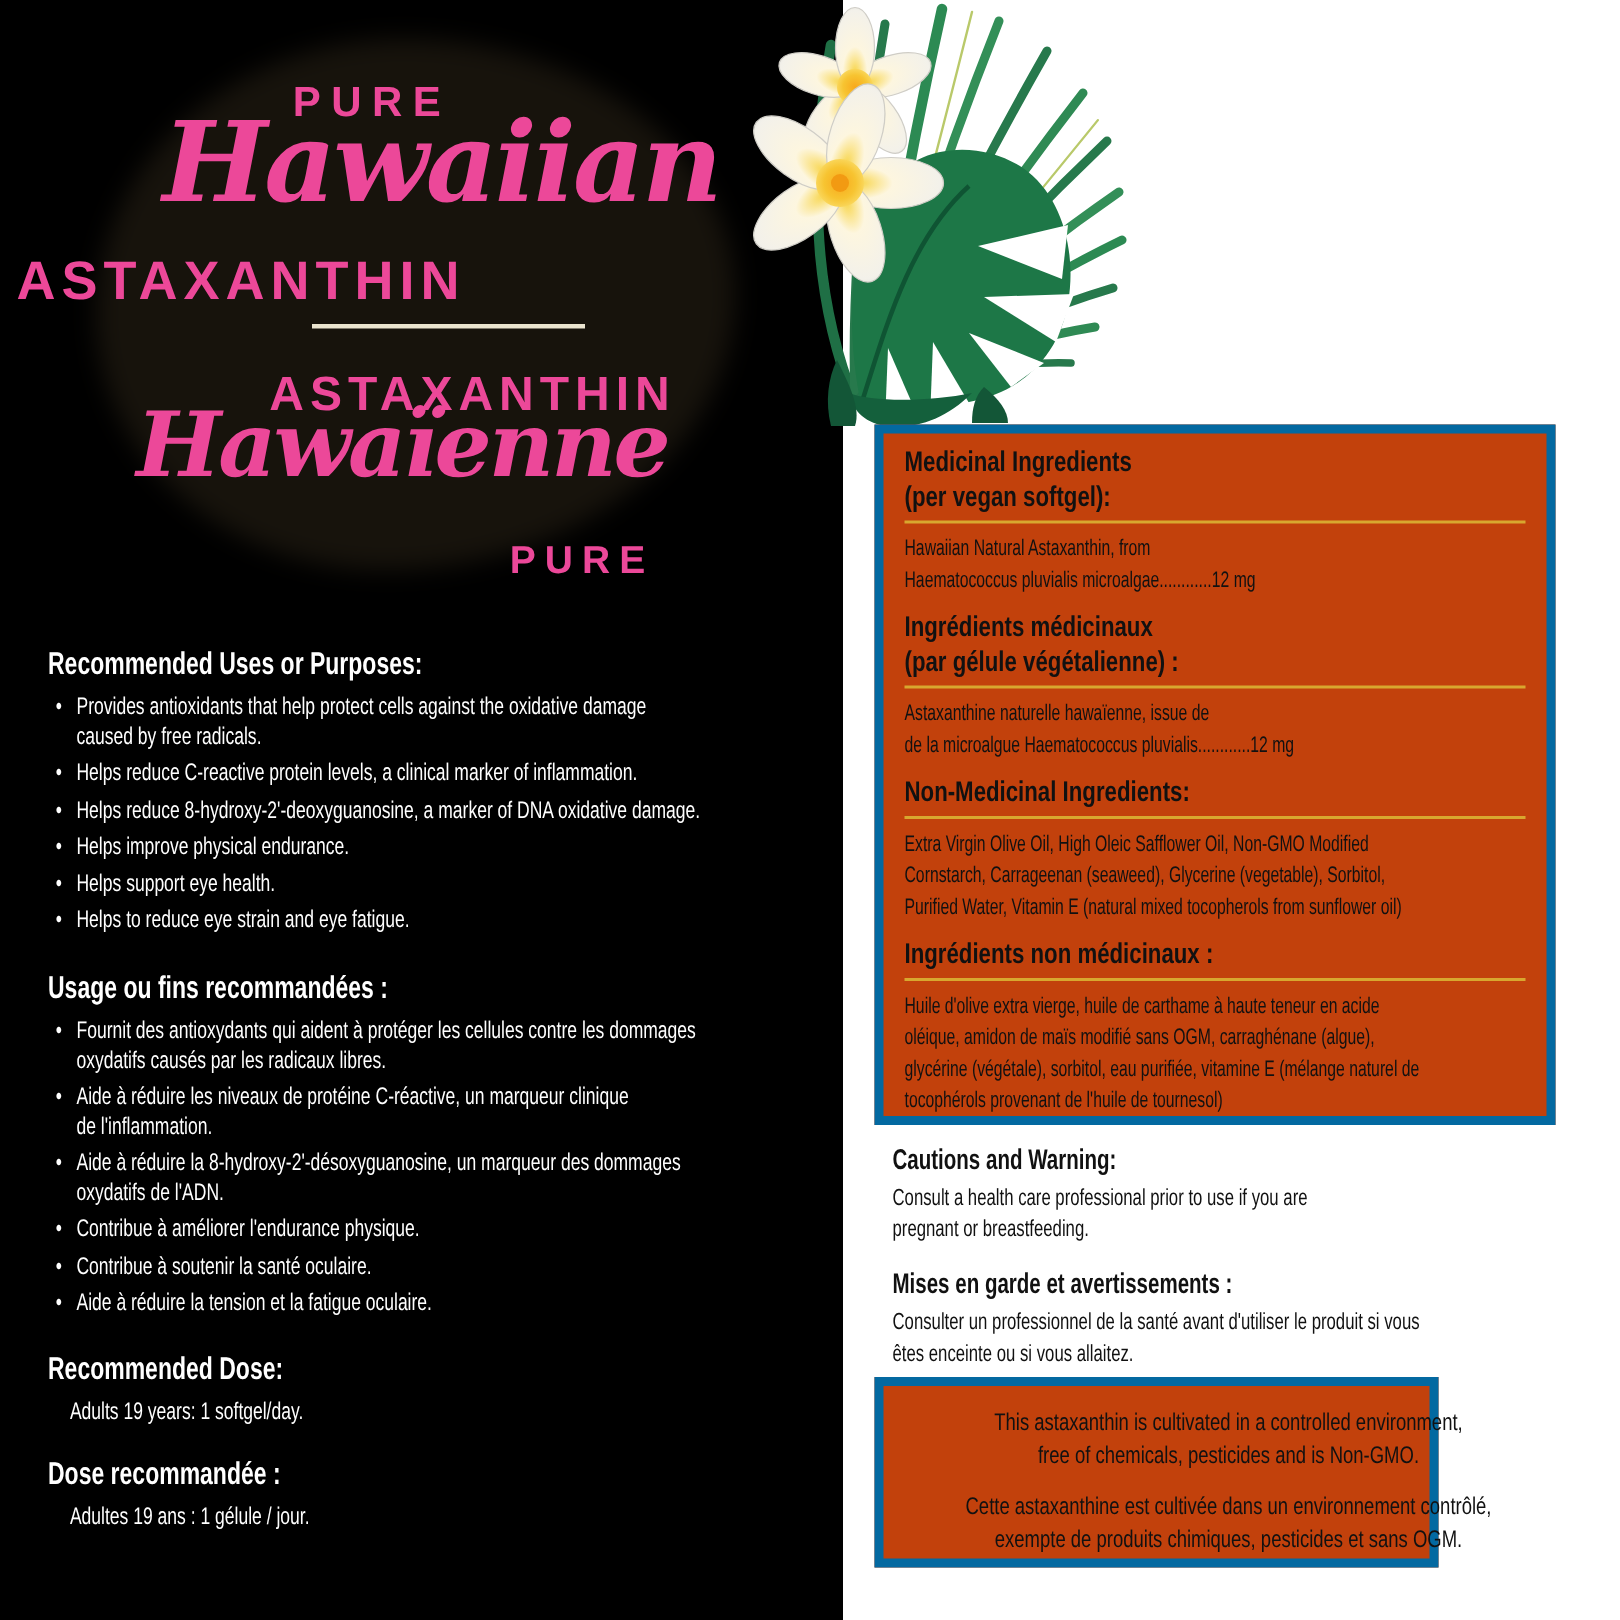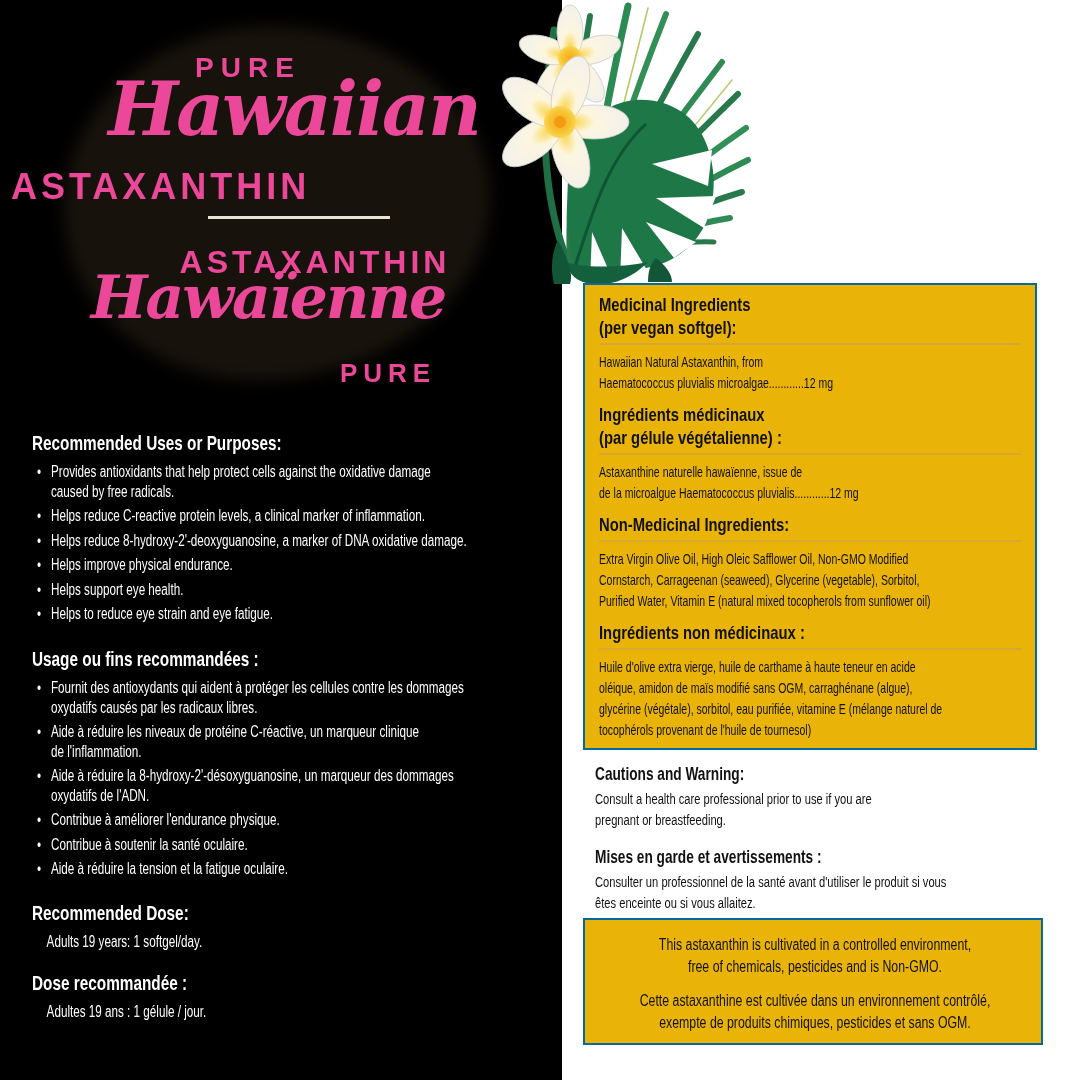--- a/index.html
+++ b/index.html
@@ -47,31 +47,31 @@
   ul.blt li {
     position:relative; padding-left:26px; margin-bottom:5px;
     font-size:16px; line-height:19.5px; white-space:pre-line;
   }
   ul.blt li::before { content:"•"; position:absolute; left:7px; top:0; }
   .dose-body { font-size:16px; line-height:20px; margin:2px 0 0 20px; }
 
   .left-text { color:#fff; }
 
   
-  .gold-box { position:absolute; border:2px solid #0369a1; background:#eab308; box-sizing:border-box; }
+  .gold-box { position:absolute; border:6px solid #0369a1; background:#c2410c; box-sizing:border-box; }
   .ing-box { left:583px; top:283px; width:454px; height:467px; padding:8px 14px; overflow:hidden; }
   .bh { width:540px; transform:scaleX(0.78); transform-origin:left top;
         font-size:19px; font-weight:bold; line-height:23px; margin:0; white-space:pre-line; }
   .rule { height:2px; background:#d8a72f; margin:4px 0 6px 0; }
   .bb { width:620px; transform:scaleX(0.70); transform-origin:left top;
         font-size:15px; line-height:21px; margin:0 0 10px 0; white-space:pre-line; }
   .caut { position:absolute; width:640px; transform:scaleX(0.72); transform-origin:left top; }
   .caut h3 { font-size:19px; font-weight:bold; line-height:23px; margin:0; }
   .caut p  { font-size:15.5px; line-height:21px; margin:3px 0 0 0; white-space:pre-line; }
-  .gmo-box { left:583px; top:918px; width:460px; height:127px; text-align:center; }
+  .gmo-box { left:583px; top:918px; width:376px; height:127px; text-align:center; }
   .gmo-box p {
     width:560px; margin:12px 0 0 -50px; transform:scaleX(0.77); transform-origin:center top;
     font-size:16px; line-height:22px; white-space:pre-line; text-align:center;
   }
   .gmo-box p:first-child { margin-top:14px; }
 
   .tropical { position:absolute; left:470px; top:0; width:290px; height:285px; }
 </style>
 </head>
 <body>

